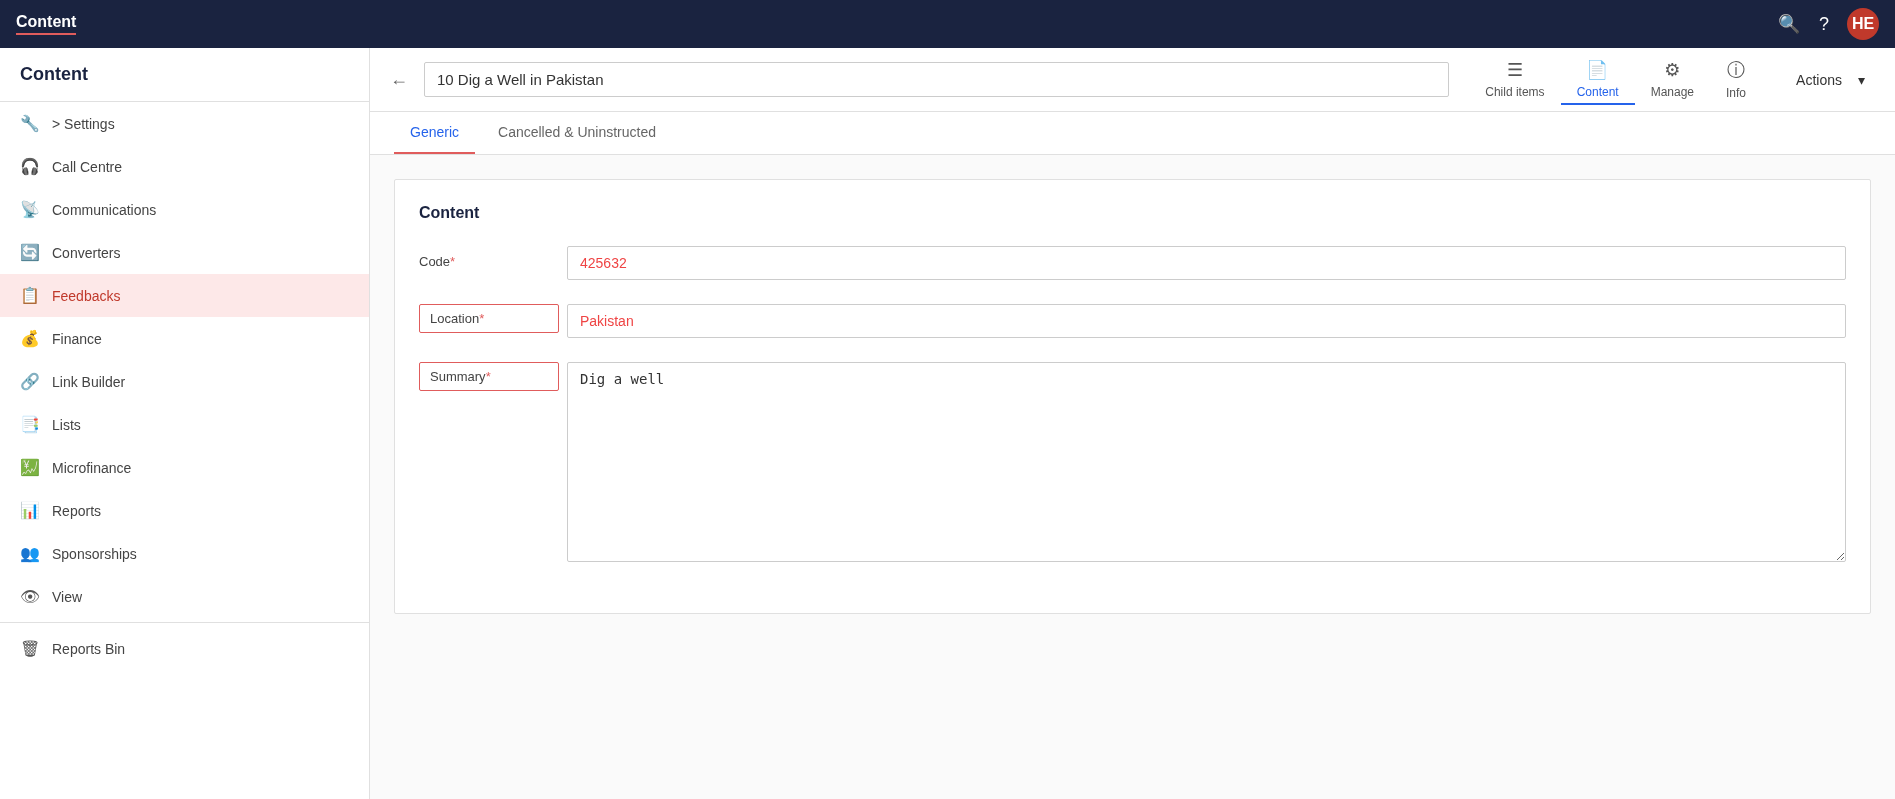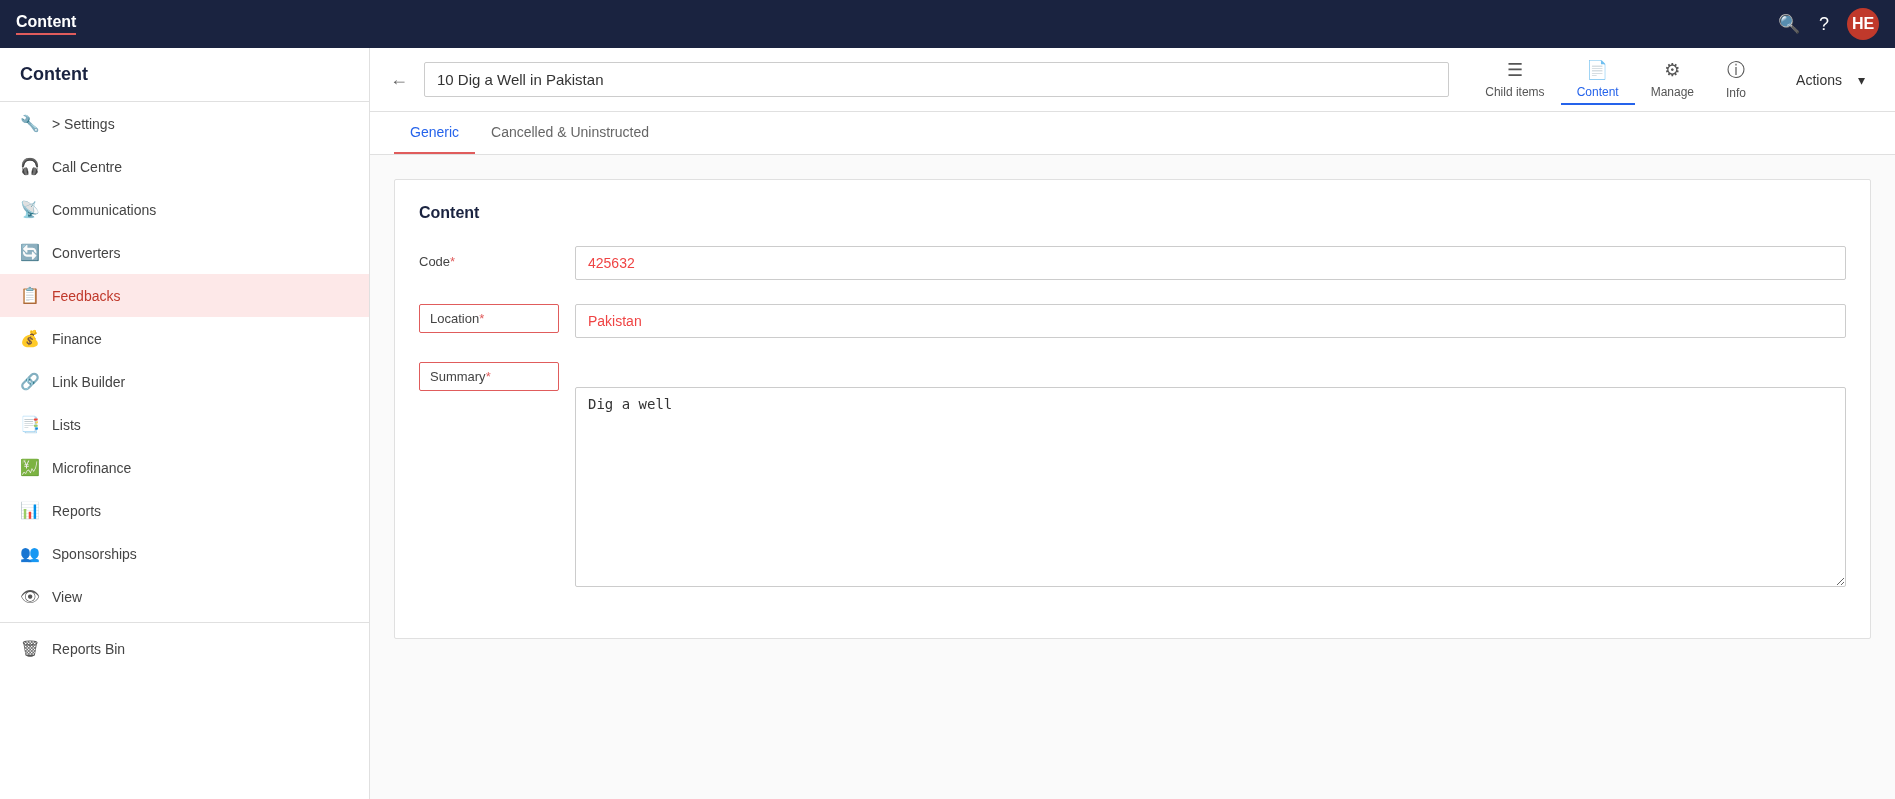--- a/index.html
+++ b/index.html
@@ -151,21 +151,21 @@
       font-weight: 500;
       margin-left: 8px;
     }
 
     
     .tab-bar {
       background: white;
       border-bottom: 1px solid #e0e0e0;
       padding: 0 24px;
       display: flex;
-      gap: 0;
+      gap: 7px;
       align-items: center;
     }
     .tab {
       padding: 12px 16px;
       cursor: pointer;
       font-size: 14px;
       color: #666;
       border-bottom: 2px solid transparent;
       text-decoration: none;
     }
@@ -190,21 +190,21 @@
     .section-title {
       font-size: 16px;
       font-weight: bold;
       color: #1a2340;
       margin-bottom: 24px;
     }
     .form-row {
       display: flex;
       align-items: flex-start;
       margin-bottom: 24px;
-      gap: 16px;
+      gap: 8px;
     }
     .form-label {
       width: 140px;
       min-width: 140px;
       padding-top: 8px;
       font-size: 13px;
       color: #444;
     }
     .form-label.required-border {
       border: 1px solid #e05c5c;
@@ -227,21 +227,20 @@
     .form-textarea {
       width: 100%;
       border: 1px solid #ccc;
       padding: 8px 12px;
       font-size: 14px;
       border-radius: 2px;
       color: #333;
       background: white;
       resize: vertical;
       min-height: 200px;
-      margin-top: 25px;
     }
   </style>
 </head>
 <body>
 
 <div class="top-nav">
   <span class="top-nav-title">Content</span>
   <div class="top-nav-icons">
     <span class="top-nav-icon">🔍</span>
     <span class="top-nav-icon">?</span>

